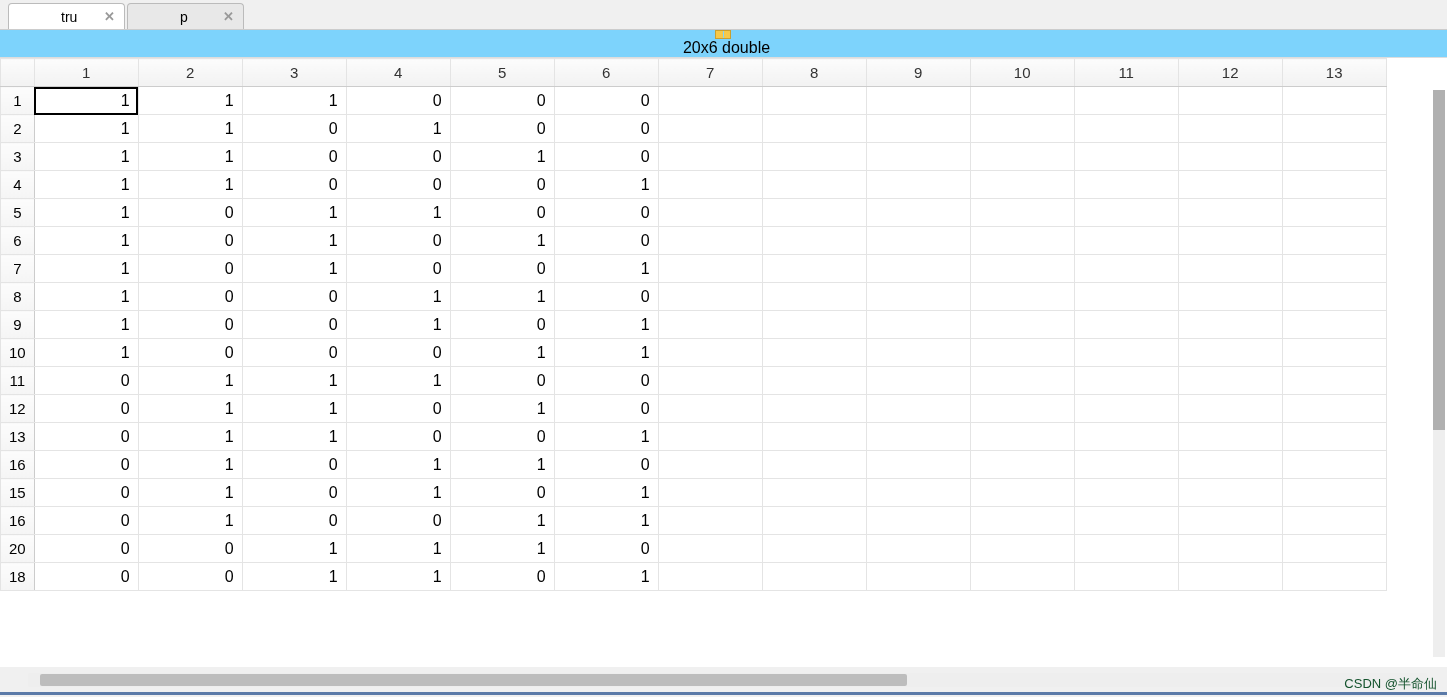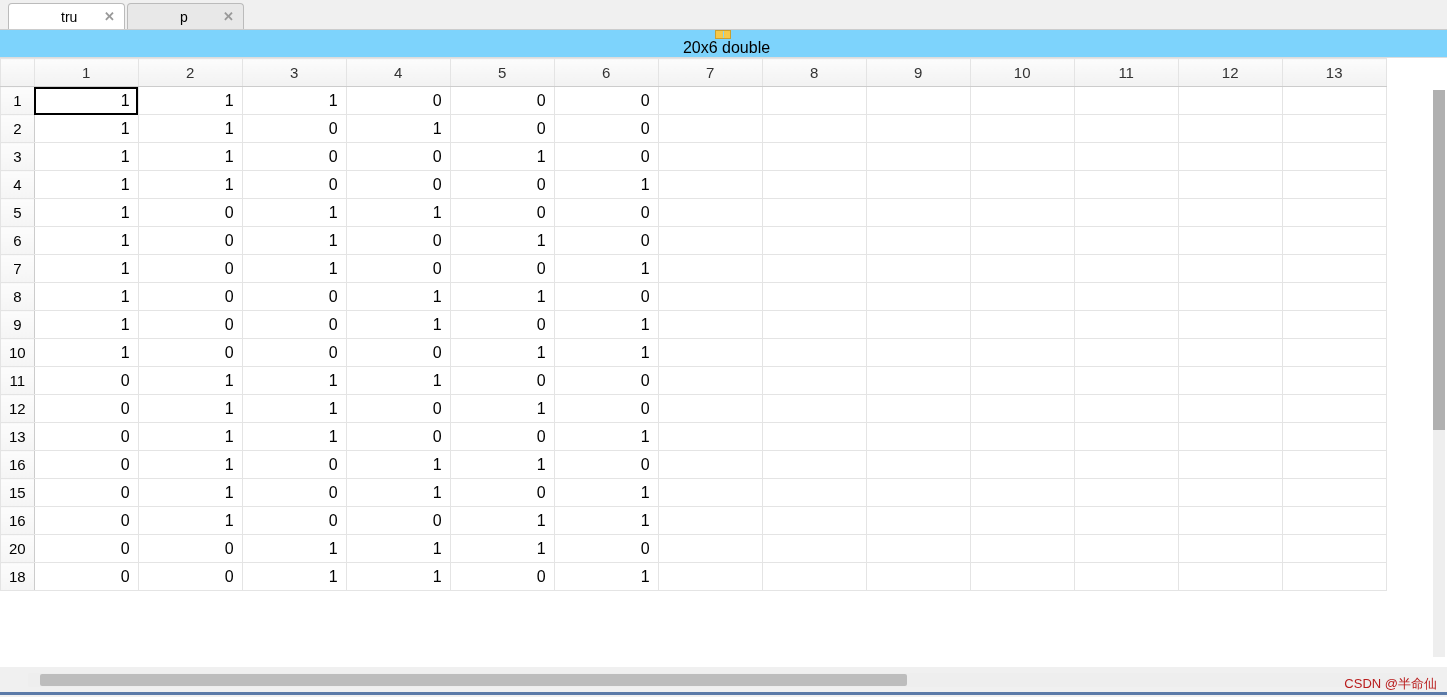--- a/index.html
+++ b/index.html
@@ -140,21 +140,21 @@
 }
 .footer {
   position: absolute;
   left: 0; right: 0; bottom: 0;
   height: 26px;
   display: flex;
   justify-content: flex-end;
   align-items: center;
   padding-right: 10px;
   font-size: 13px;
-  color: #b91c1c;
+  color: #14532d;
 }
 .footrule {
   position: absolute;
   left: 0; right: 0; bottom: 2px;
   height: 3px;
   background: #5b7aa8;
 }
 </style>
 </head>
 <body>

